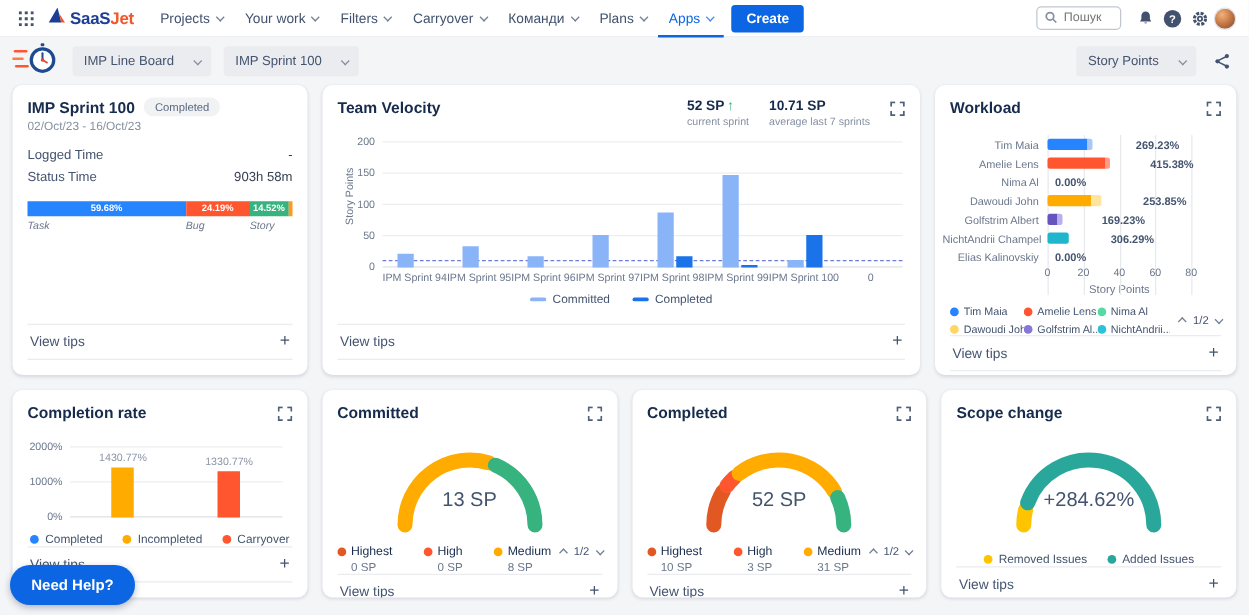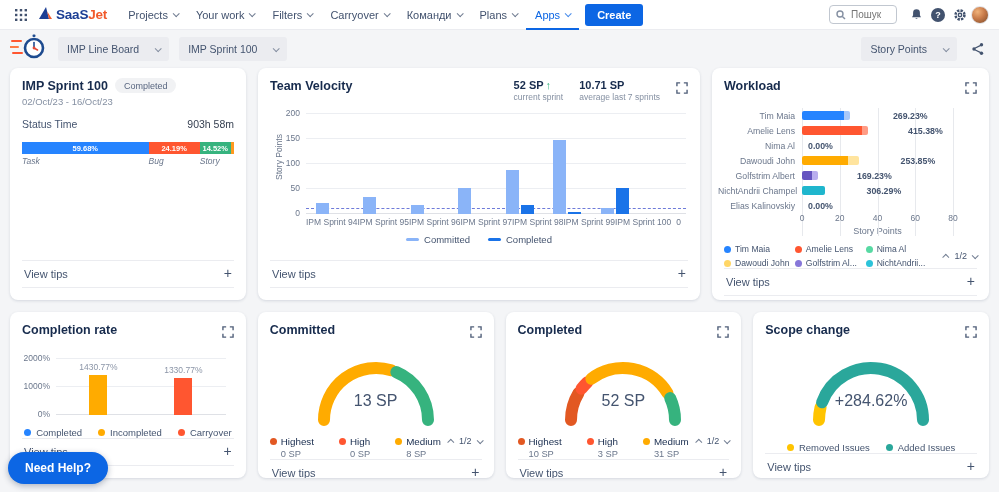--- a/index.html
+++ b/index.html
@@ -42,21 +42,21 @@
   .chip { display:flex; align-items:center; gap:16px; background:#EBECF0; border-radius:3px;
           padding:6px 9px; font-size:10.5px; color:#44546F; cursor:pointer; white-space:nowrap; }
   .chip .chev { opacity:.6; }
 
   
   .cards { position:absolute; left:10px; right:10px; top:68px; display:flex; flex-direction:column; gap:12px; }
   .row1 { display:flex; gap:12px; height:232px; }
   .row2 { display:flex; gap:12px; height:166px; }
   .card { background:#fff; border-radius:8px; box-shadow:0 1px 3px rgba(23,43,77,.14);
           display:flex; flex-direction:column; padding:10px 0 8px; overflow:hidden; }
-  .card-sprint { width:236px; } .card-velocity { flex:1; } .card-workload { width:277px; }
+  .card-sprint { width:236px; } .card-velocity { flex:1; } .card-workload { width:241px; }
   .row2 .card { flex:1;justify-content:space-between; }
   .card-head { display:flex; align-items:flex-start; justify-content:space-between; padding:1px 12px 0; }
   .card-title { font-size:12.5px; font-weight:bold; color:#172B4D; }
   .expand-btn { cursor:pointer; margin-top:1px; }
   .view-tips { margin:auto 12px 4px; border-top:1px solid #ebecf0; border-bottom:1px solid #ebecf0;
                display:flex; justify-content:space-between; align-items:center; padding:7px 2px;
                font-size:11px; color:#44546F; cursor:pointer; }
   .plus-icon::before { content:"+"; font-size:14px; color:#44546F; line-height:10px; }
 
   
@@ -276,20 +276,24 @@
     <div class="row1">
 
       <div class="card card-sprint">
         <div class="sprint-title-row">
           <span class="card-title">IMP Sprint 100</span>
           <span class="badge">Completed</span>
         </div>
         <div class="sprint-dates">02/Oct/23 - 16/Oct/23</div>
         <div class="sprint-stats">
             <div class="stat-row">
+              <span class="stat-label">Logged Time</span>
+              <span class="stat-val">-</span>
+            </div>
+            <div class="stat-row">
               <span class="stat-label">Status Time</span>
               <span class="stat-val">903h 58m</span>
             </div>
           </div>
         <div class="breakdown">
           <div class="bd-bar">
               <div class="bd-seg" style="width: 59.68%; background: rgb(38, 132, 255);">59.68%</div>
               <div class="bd-seg" style="width: 24.19%; background: rgb(255, 86, 48);">24.19%</div>
               <div class="bd-seg" style="width: 14.52%; background: rgb(54, 179, 126);">14.52%</div>
               <div class="bd-seg" style="width: 1.61%; background: rgb(255, 153, 31);"></div>

